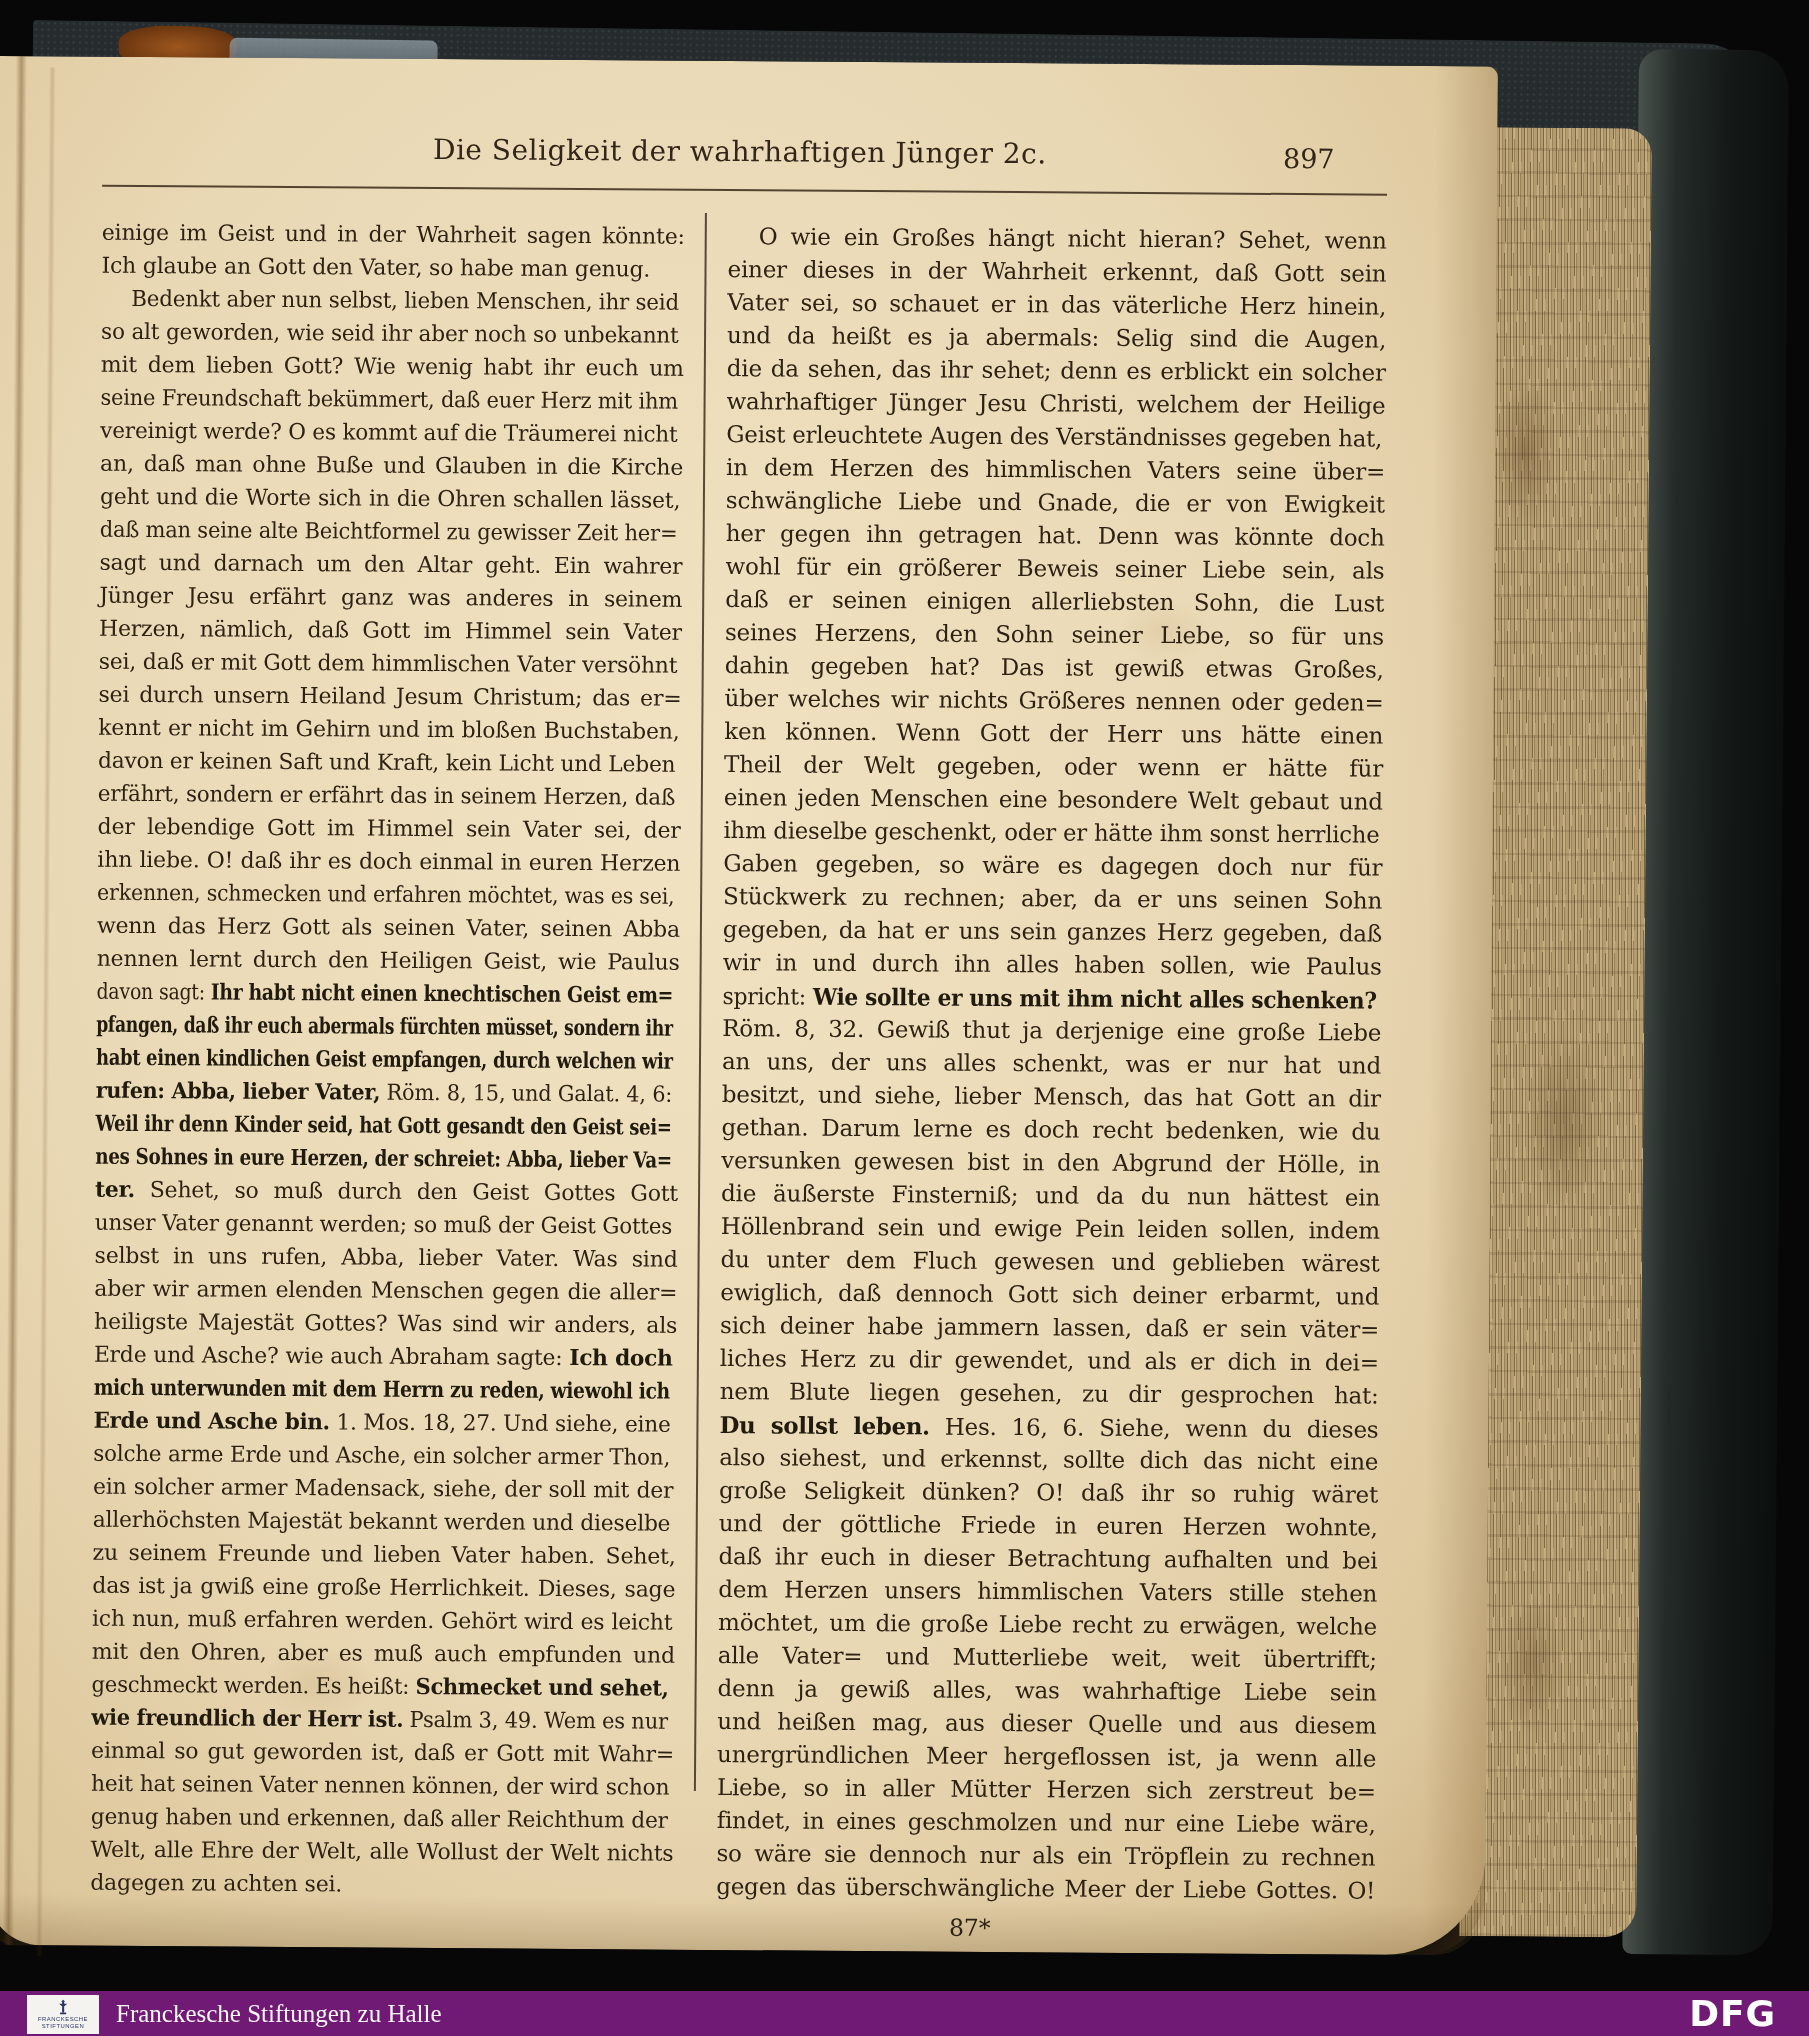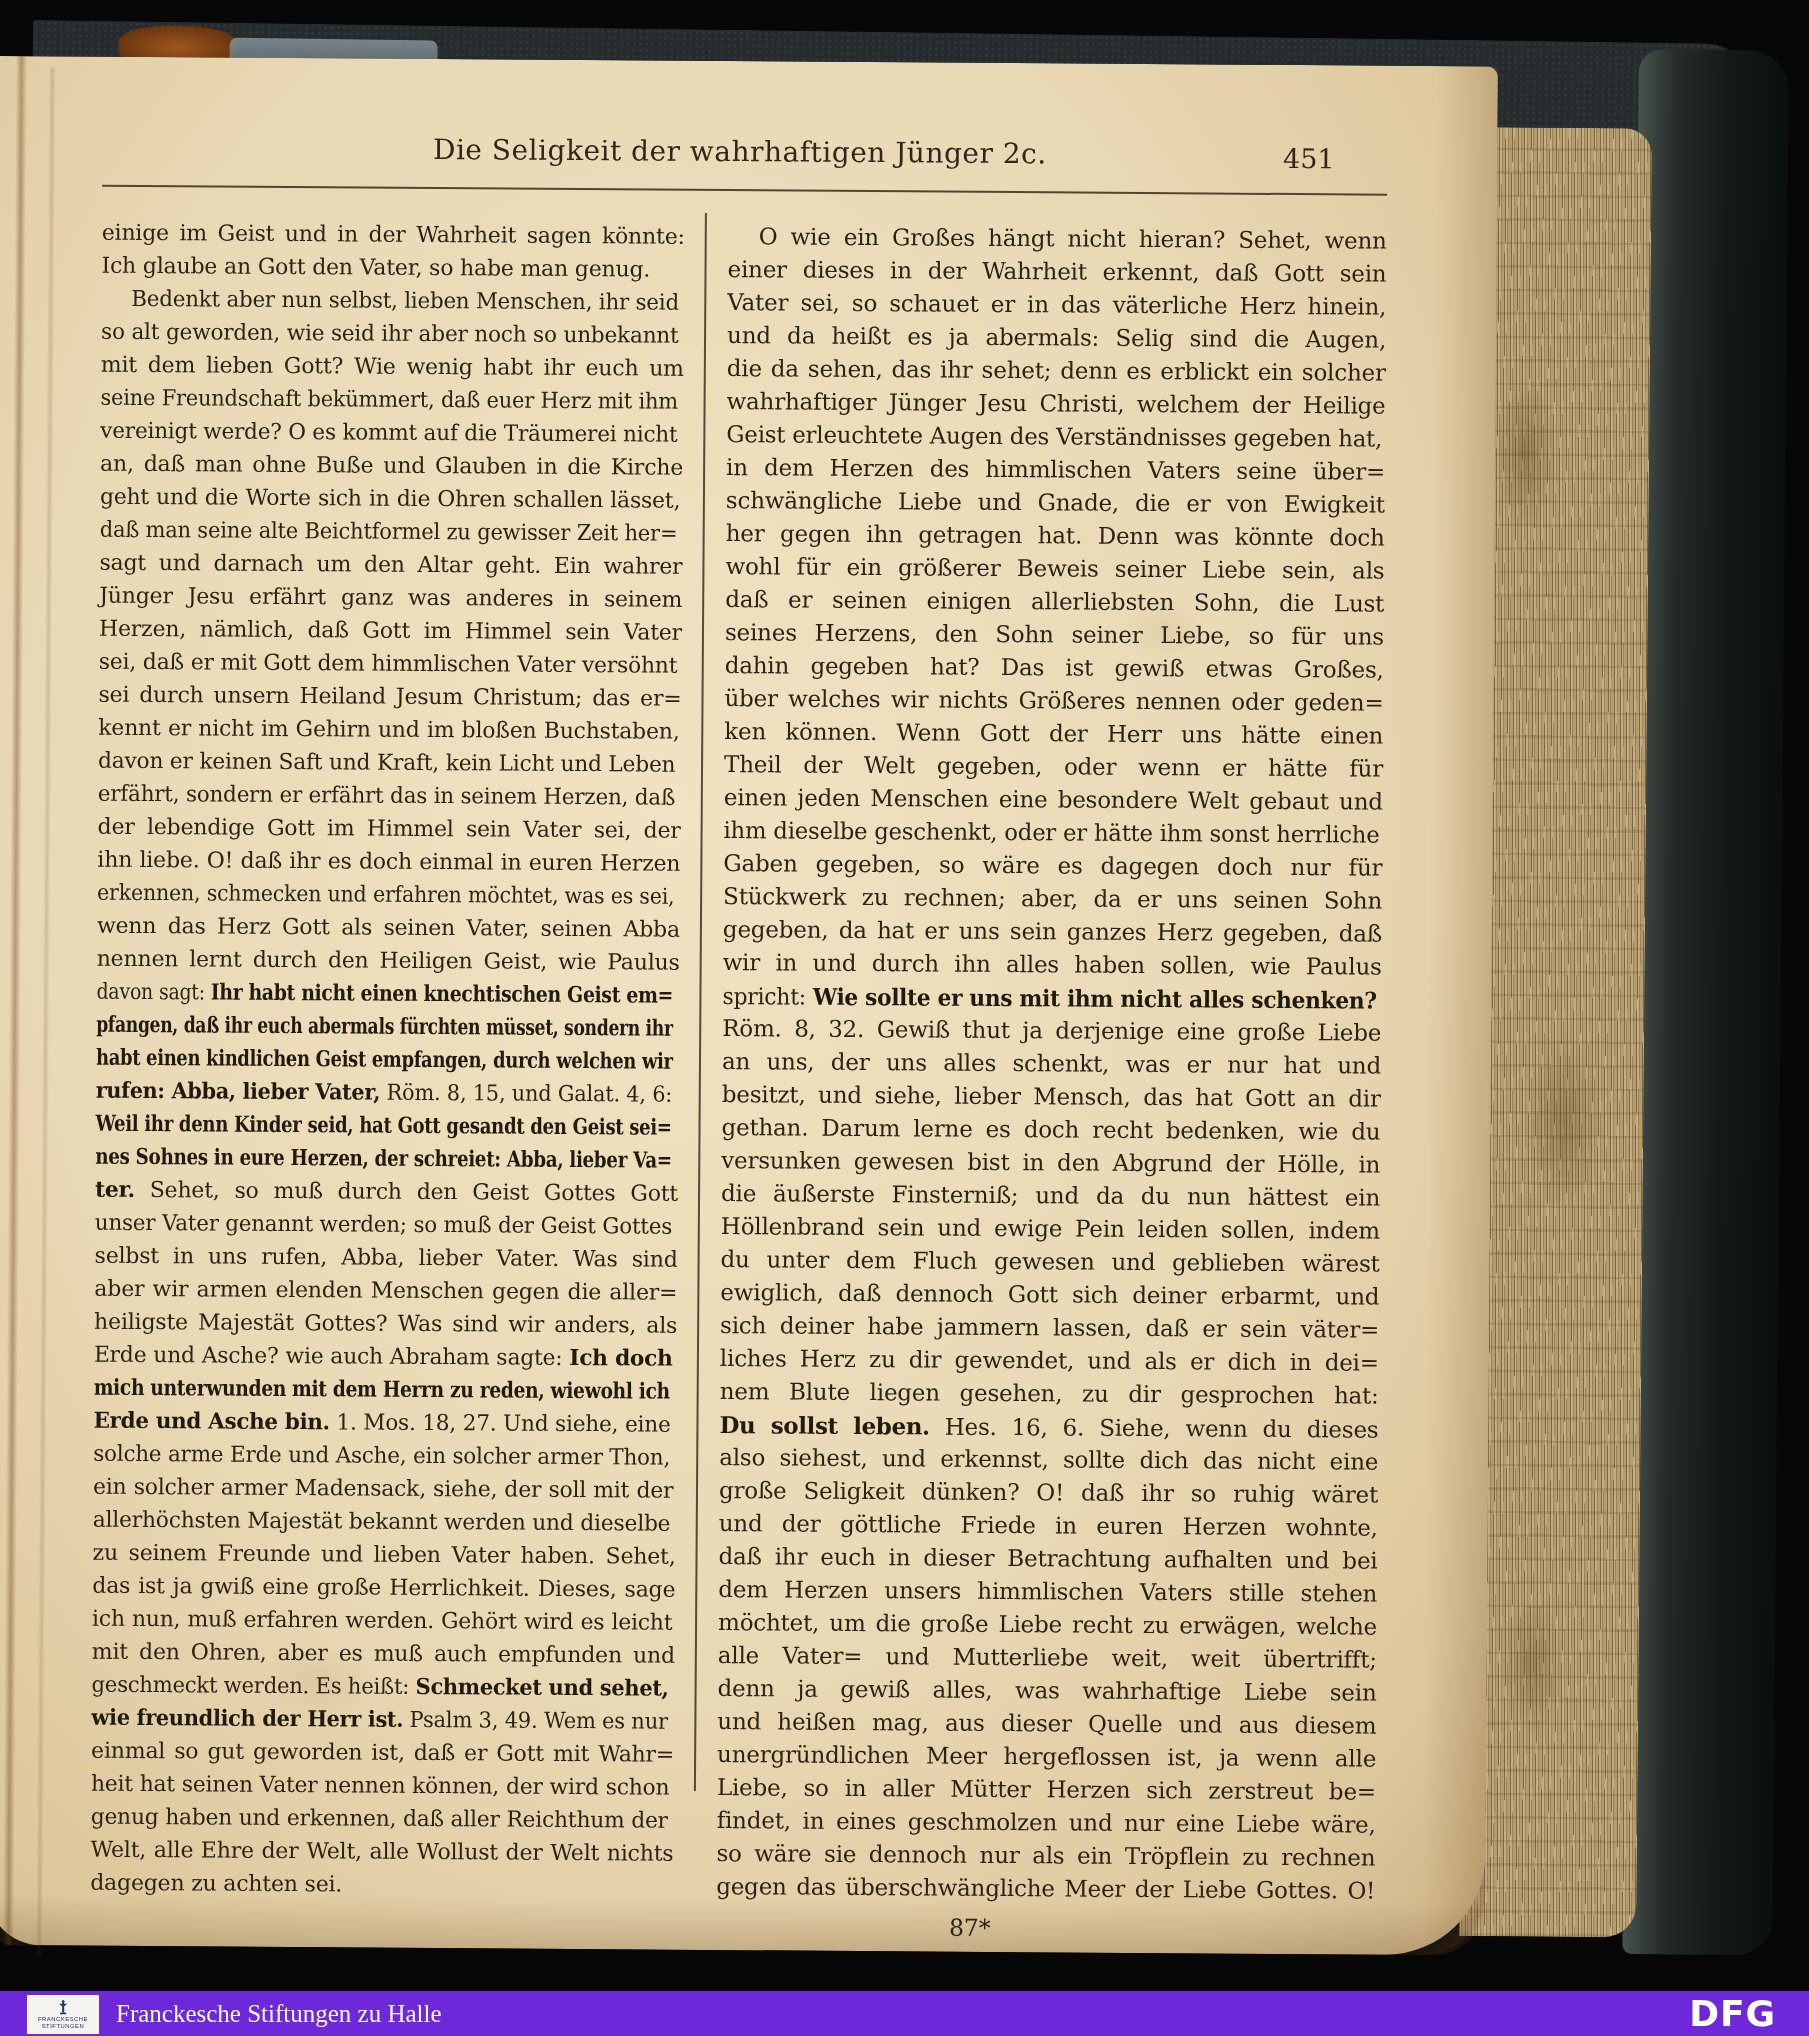--- a/index.html
+++ b/index.html
@@ -66,21 +66,21 @@
   .tline{height:33px;line-height:33px;color:#2c2113;
     text-align:justify;text-align-last:justify;letter-spacing:-0.2px;font-kerning:normal;}
   .col-left .tline{font-size:22px;}
   .col-right .tline{font-size:23px;}
   .tline b{font-weight:700;color:#211a0e;letter-spacing:-0.4px;}
   .tline.ind{padding-left:31px;}
   .tline.endl{text-align-last:left;}
   .sig{margin-top:9px;padding-left:233px;font-size:23.5px;color:#2c2113;text-align:left;}
 
   
-  .footer-bar{position:absolute;left:0;top:1991px;width:1809px;height:45px;background:#6d28d9;}
+  .footer-bar{position:absolute;left:0;top:1991px;width:1809px;height:45px;background:#701a75;}
   .logo-box{position:absolute;left:27px;top:3.6px;width:72px;height:39px;background:#f4f3ef;
     display:flex;flex-direction:column;align-items:center;justify-content:center;gap:0.9px;}
   .logo-cap{font-family:"Liberation Sans", sans-serif;font-size:5.9px;line-height:6.3px;
     color:#2a3468;letter-spacing:0.5px;}
   .inst-label{position:absolute;left:116px;top:0;height:45px;line-height:45px;
     font-family:"Liberation Serif", serif;font-size:25px;color:#f6f6f4;}
   .dfg-logo{position:absolute;right:33px;top:0;height:45px;line-height:45px;
     font-family:"DejaVu Sans", sans-serif;font-weight:bold;font-size:36px;color:#ffffff;
     letter-spacing:0.9px;}
 </style>
@@ -96,21 +96,21 @@
   <div class="cover-right"></div>
   <div class="fore-edge"></div>
 
   <div class="page">
     <div class="crease-1"></div>
     <div class="crease-2"></div>
     <div class="page-shade-right"></div>
     <div class="page-shade-bottom"></div>
 
     <div class="page-title">Die Seligkeit der wahrhaftigen Jünger 2c.</div>
-    <div class="page-num">451</div>
+    <div class="page-num">897</div>
     <div class="head-rule"></div>
     <div class="col-divider"></div>
 
     <div class="tcol col-left">
         <div class="tline" style=""><span>einige im Geist und in der Wahrheit sagen könnte:</span></div>
         <div class="tline endl" style=""><span>Ich glaube an Gott den Vater, so habe man genug.</span></div>
         <div class="tline ind" style="white-space: nowrap; transform-origin: left center; transform: scaleX(0.96988);"><span>Bedenkt aber nun selbst, lieben Menschen, ihr seid</span></div>
         <div class="tline" style="white-space: nowrap; transform-origin: left center; transform: scaleX(0.981707);"><span>so alt geworden, wie seid ihr aber noch so unbekannt</span></div>
         <div class="tline" style=""><span>mit dem lieben Gott? Wie wenig habt ihr euch um</span></div>
         <div class="tline" style="white-space: nowrap; transform-origin: left center; transform: scaleX(0.949853);"><span>seine Freundschaft bekümmert, daß euer Herz mit ihm</span></div>

